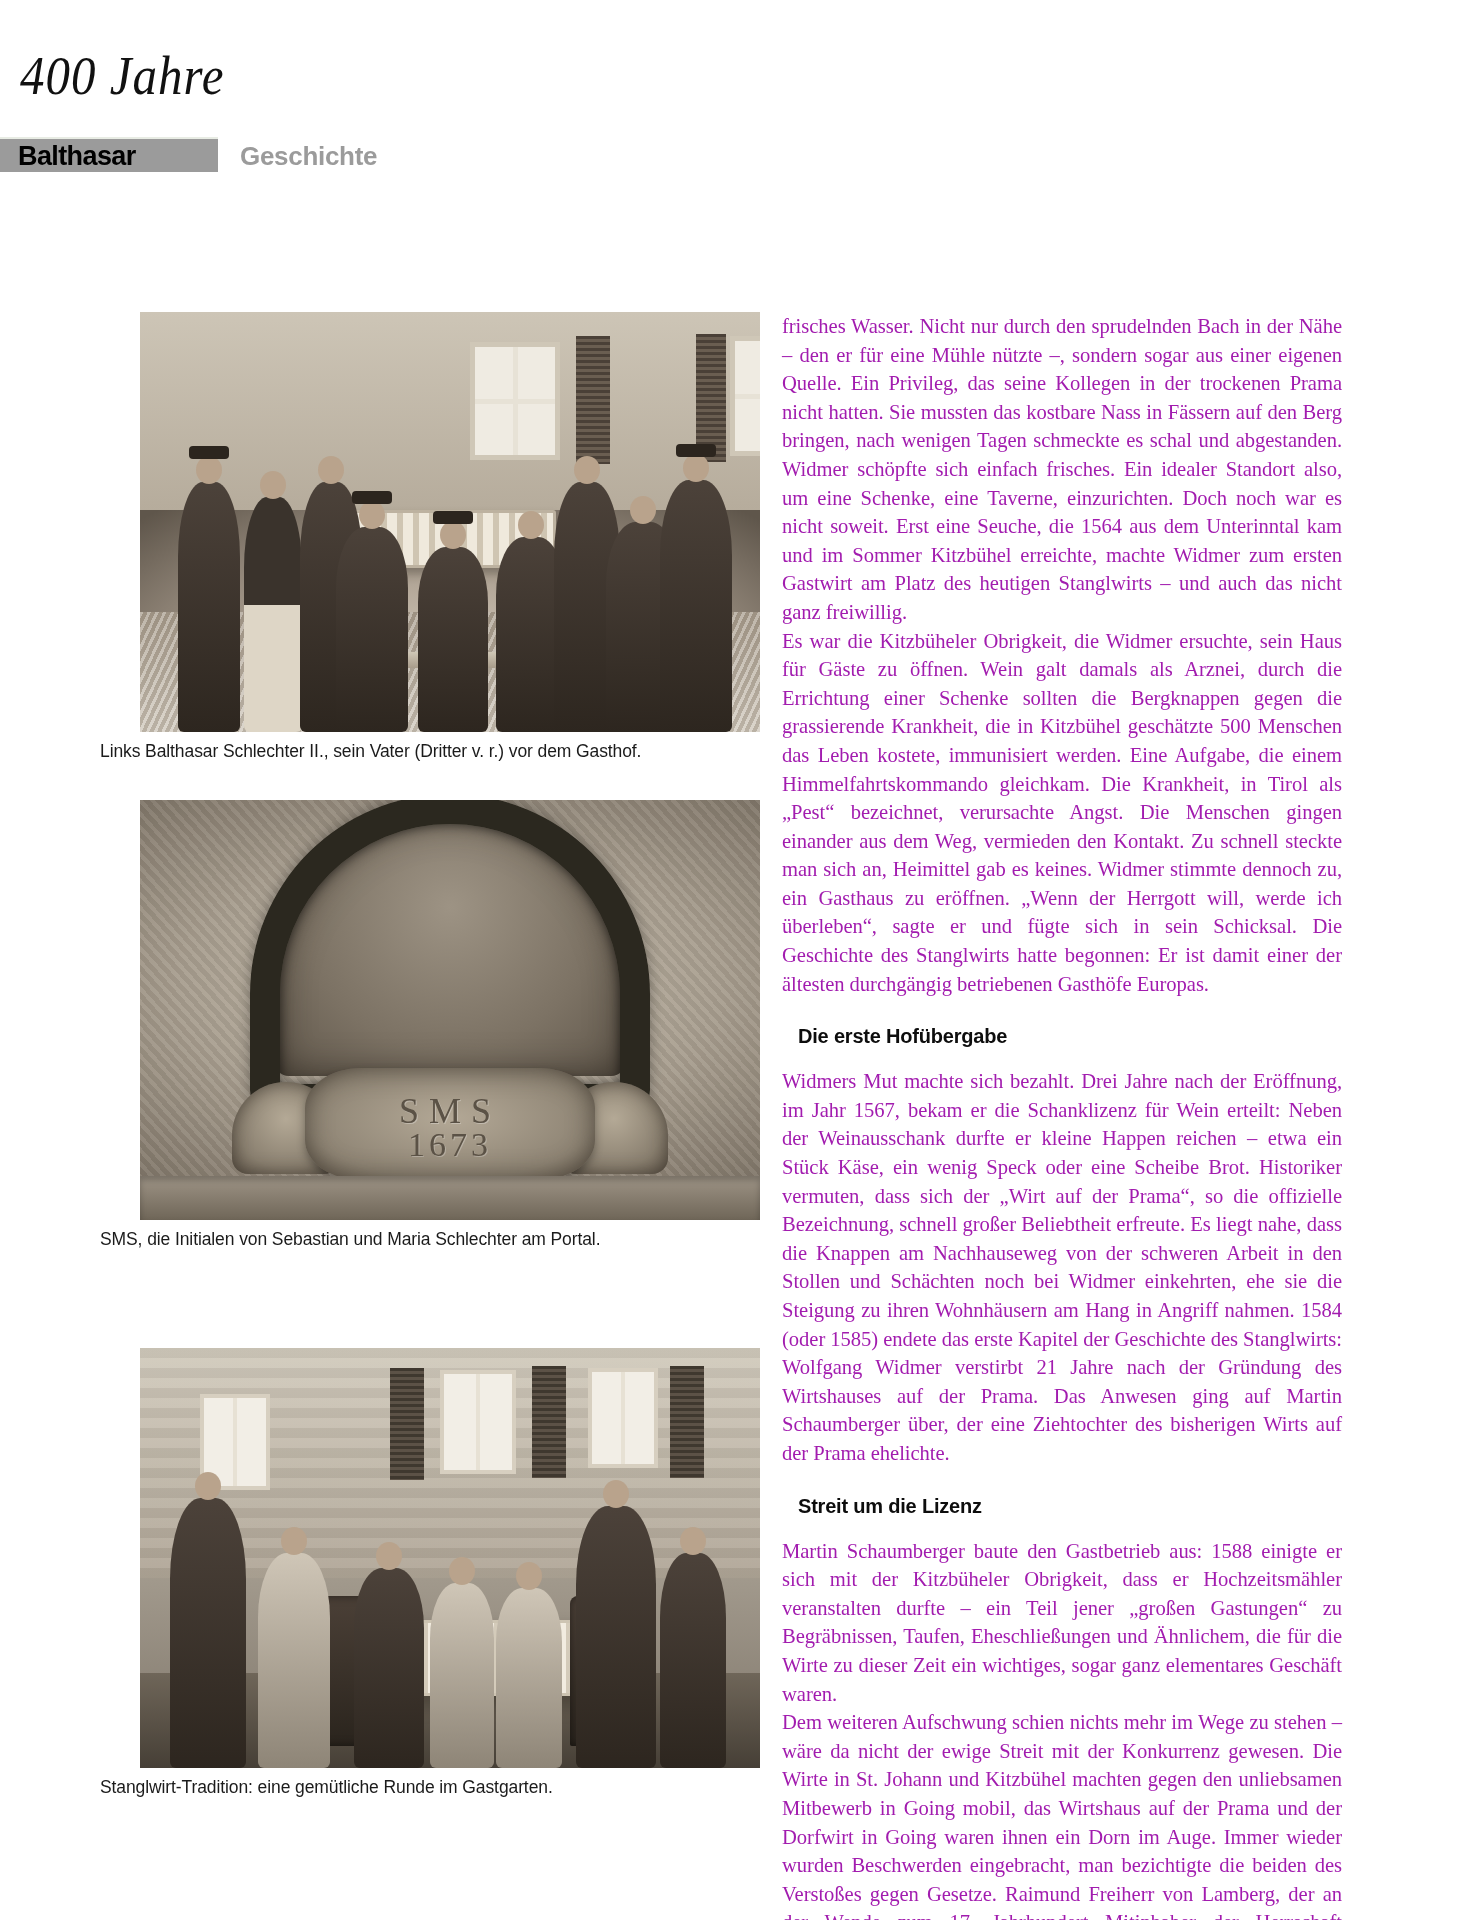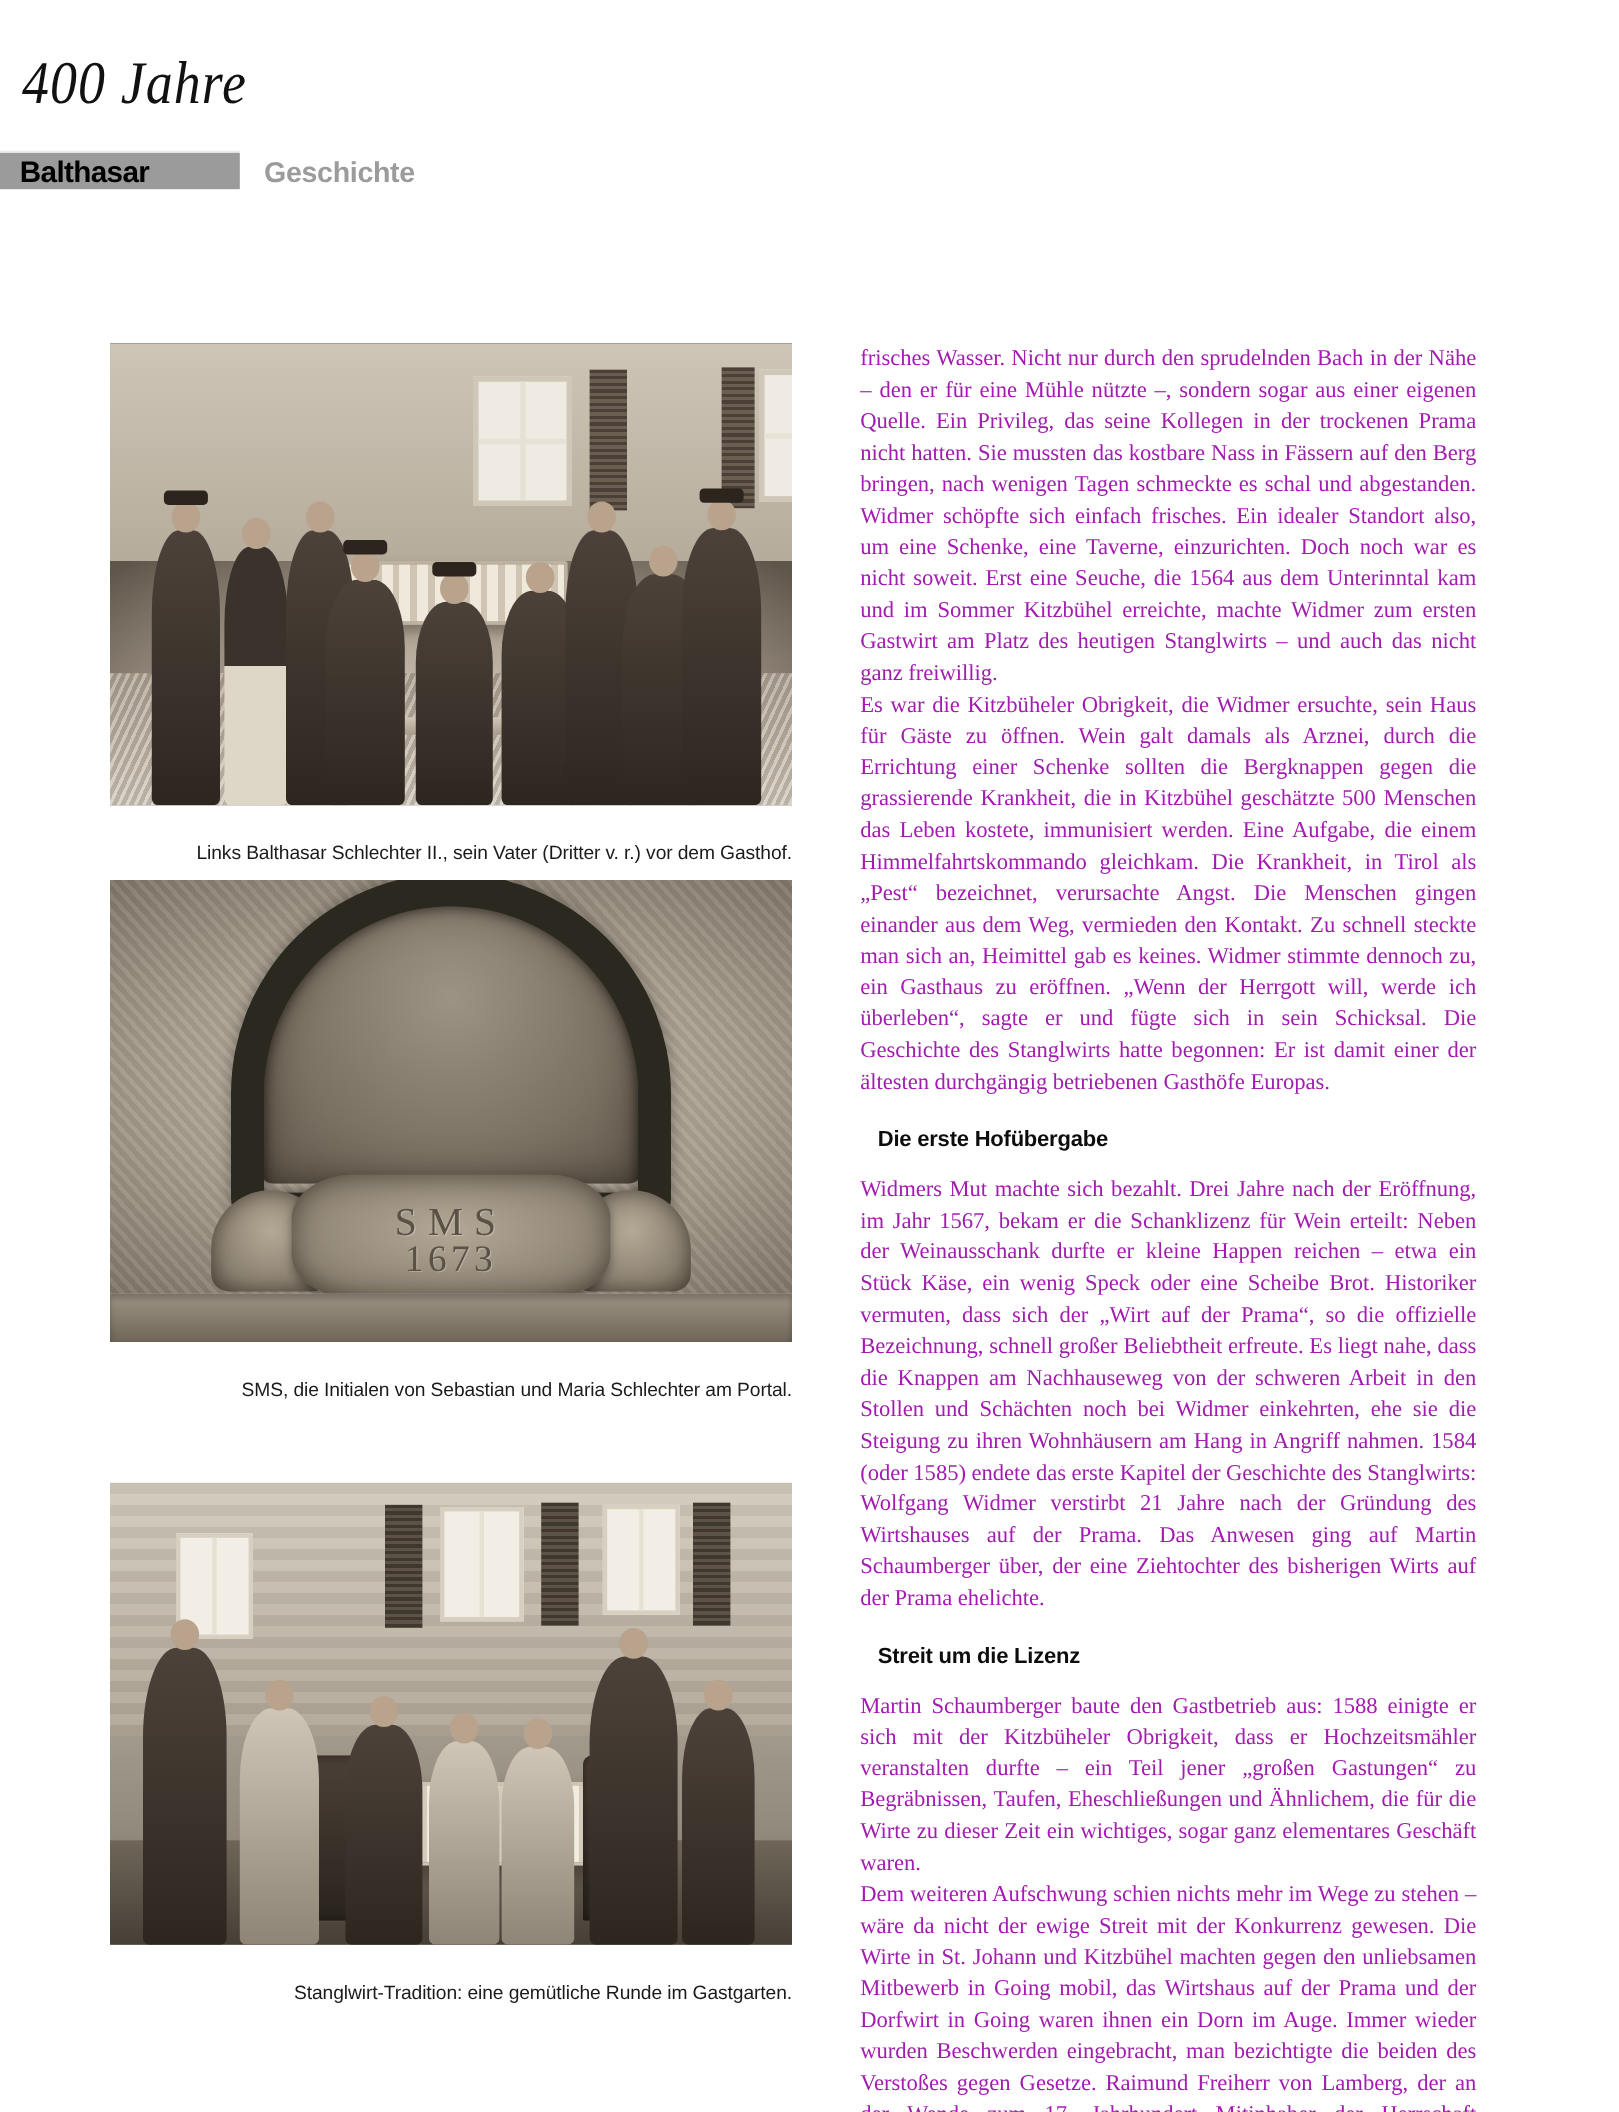--- a/index.html
+++ b/index.html
@@ -82,29 +82,29 @@
     position: absolute;
     left: 100px;
     width: 620px;
   }
   .photo {
     width: 620px;
     display: block;
     position: relative;
     overflow: hidden;
     background: #6d6257;
+    margin-left: 40px;
   }
   .caption {
     font-size: 17.5px;
     color: #1b1b1b;
     line-height: 22px;
-    padding-top: 32px;
+    padding-top: 8px;
     letter-spacing: -0.1px;
     white-space: nowrap;
-    text-align: right;
   }
 
   
   .photo1 { height: 420px; background:
       radial-gradient(ellipse 70% 55% at 50% 88%, #d9d2c6 0%, #b6aa9b 40%, #8b8073 72%, #5f564b 100%),
       linear-gradient(#b9ad9d, #6f6459); }
   .p1-wall {
     position: absolute; left: 0; top: 0; width: 100%; height: 198px;
     background: linear-gradient(#cdc5b6, #b6ac9c);
   }

